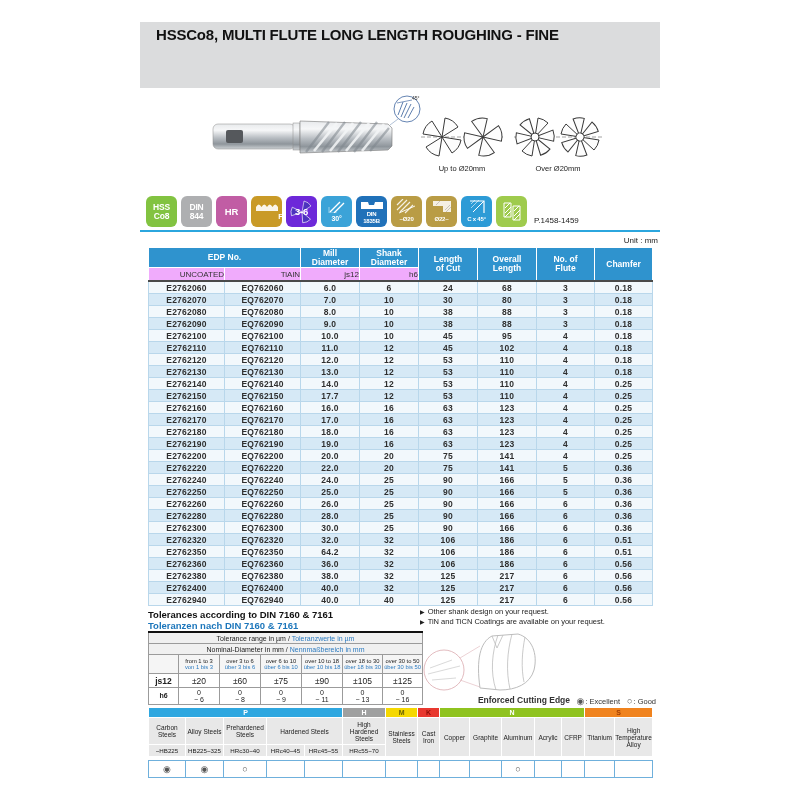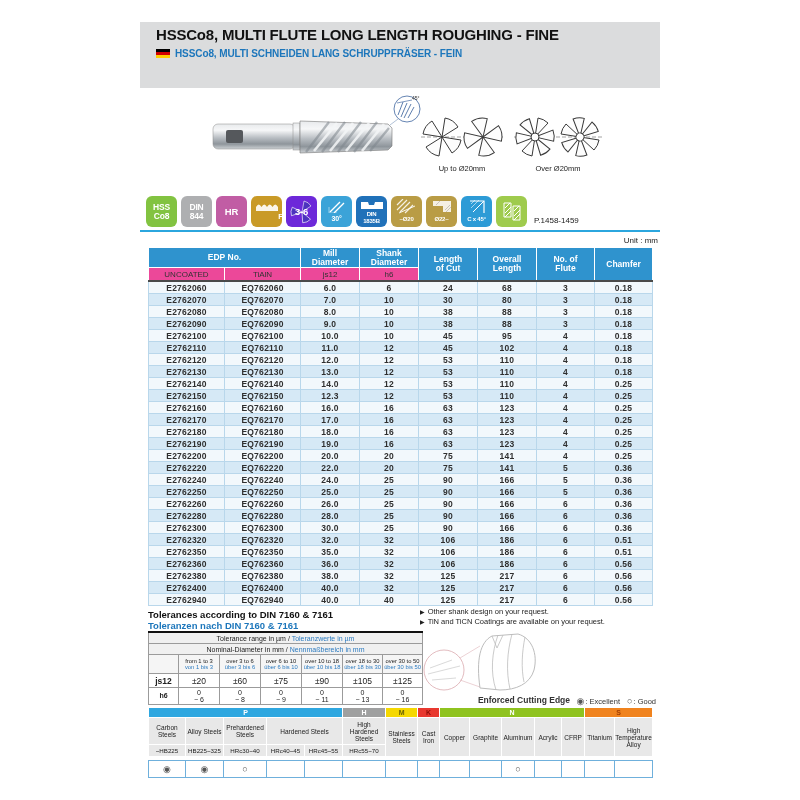--- a/index.html
+++ b/index.html
@@ -36,21 +36,21 @@
   .badge--dia-upto-20 .badge-text,.badge--dia-over-22 .badge-text{font-size:6px;}
   .badge--chamfer-c45 .badge-text{font-size:6px;}
   .page-ref{font-size:8px;color:#222;align-self:flex-end;margin:0 0 3px 7px;}
   .blue-rule{left:0;top:230px;width:520px;height:2px;background:#2BA6DE;}
 
   
   .unit{right:2px;top:236px;font-size:8px;color:#222;margin-left:7px;}
   table{border-collapse:collapse;table-layout:fixed;}
   .size-table{left:8px;top:247px;width:504px;}
   .size-table th{background:#2F93CE;color:#fff;font-size:8.5px;line-height:9px;font-weight:bold;border:1px solid #FFF;padding:0;text-align:center;height:19px;}
-  .size-table tr.sub td{background:#ec4899;color:#333;font-size:8px;font-weight:normal;border:1px solid #FFF;height:12px;padding:0;text-align:center;}
+  .size-table tr.sub td{background:#f0abfc;color:#333;font-size:8px;font-weight:normal;border:1px solid #FFF;height:12px;padding:0;text-align:right;}
   .size-table thead{border-bottom:2px solid #4A4A4A;}
   .size-table tbody td{font-size:8.5px;font-weight:bold;color:#2F2F2F;height:11px;padding:0;text-align:center;border:1px solid #B9D7EB;letter-spacing:0.2px;}
   .size-table tbody tr:nth-child(odd){background:#F2F8FC;}
   .size-table tbody tr:nth-child(even){background:#D6E9F6;}
 
   
   .tol-h1{left:8px;top:609px;font-size:9.5px;font-weight:bold;color:#111;}
   .tol-h2{left:8px;top:620px;font-size:9.5px;font-weight:bold;color:#1C76BB;}
   .notes{left:280px;top:607px;font-size:7.5px;color:#222;line-height:10px;}
   .note-line{display:flex;gap:3px;align-items:baseline;}
@@ -81,24 +81,20 @@
   .mat-table .rating td{height:16px;border:1px solid #6FB0DC;background:#fff;font-size:9px;color:#555;}
 </style>
 </head>
 <body>
 
 <div class="page">
   <div class="content">
 
     <div class="abs header-block">
       <div class="title">HSSCo8, MULTI FLUTE LONG LENGTH ROUGHING - FINE</div>
-      <div class="sub-row">
-        <span class="flag flag-de"></span>
-        <span class="sub-text">HSSCo8, MULTI SCHNEIDEN LANG SCHRUPPFRÄSER - FEIN</span>
-      </div>
     </div>
 
     <svg class="abs product" viewBox="0 0 520 104">
       <defs>
         <linearGradient id="gm" x1="0" y1="0" x2="0" y2="1">
           <stop offset="0" stop-color="#E8EAEC"></stop>
             <stop offset="0.25" stop-color="#F6F7F8"></stop>
           <stop offset="0.55" stop-color="#B9BEC3"></stop>
             <stop offset="0.8" stop-color="#8E959B"></stop>
           <stop offset="1" stop-color="#CDD1D4"></stop>
@@ -454,21 +450,21 @@
             <td>14.0</td>
             <td>12</td>
             <td>53</td>
             <td>110</td>
             <td>4</td>
             <td>0.25</td>
           </tr>
           <tr>
             <td>E2762150</td>
             <td>EQ762150</td>
-            <td>12.3</td>
+            <td>17.7</td>
             <td>12</td>
             <td>53</td>
             <td>110</td>
             <td>4</td>
             <td>0.25</td>
           </tr>
           <tr>
             <td>E2762160</td>
             <td>EQ762160</td>
             <td>16.0</td>
@@ -584,21 +580,21 @@
             <td>32.0</td>
             <td>32</td>
             <td>106</td>
             <td>186</td>
             <td>6</td>
             <td>0.51</td>
           </tr>
           <tr>
             <td>E2762350</td>
             <td>EQ762350</td>
-            <td>35.0</td>
+            <td>64.2</td>
             <td>32</td>
             <td>106</td>
             <td>186</td>
             <td>6</td>
             <td>0.51</td>
           </tr>
           <tr>
             <td>E2762360</td>
             <td>EQ762360</td>
             <td>36.0</td>

